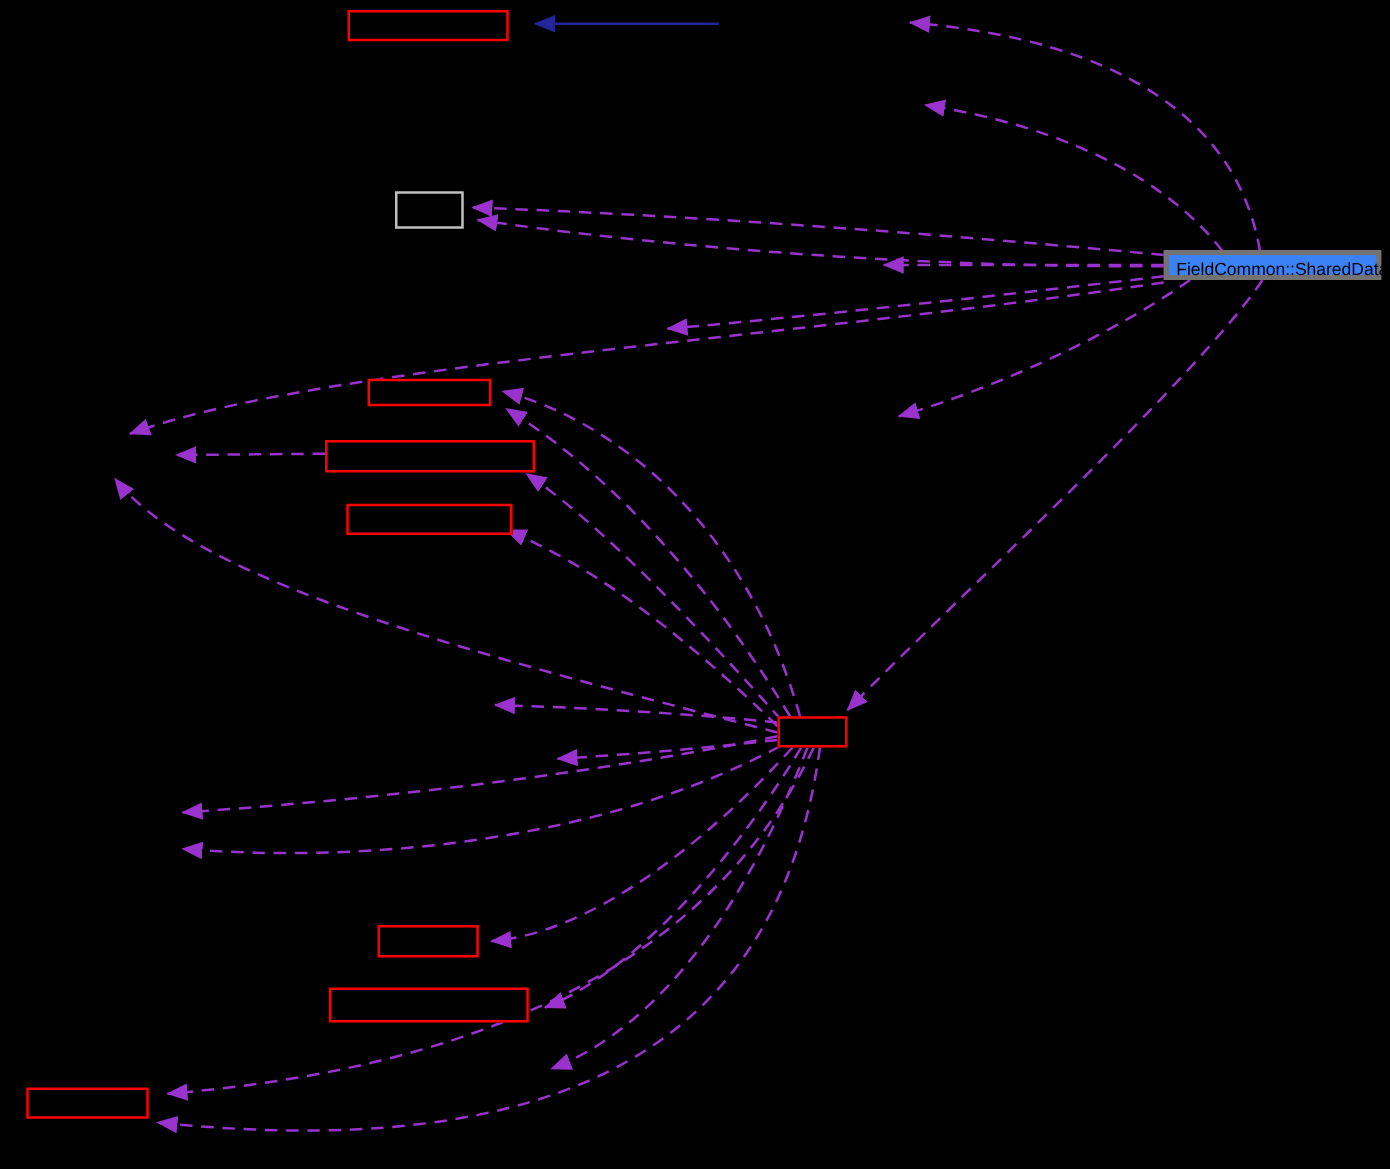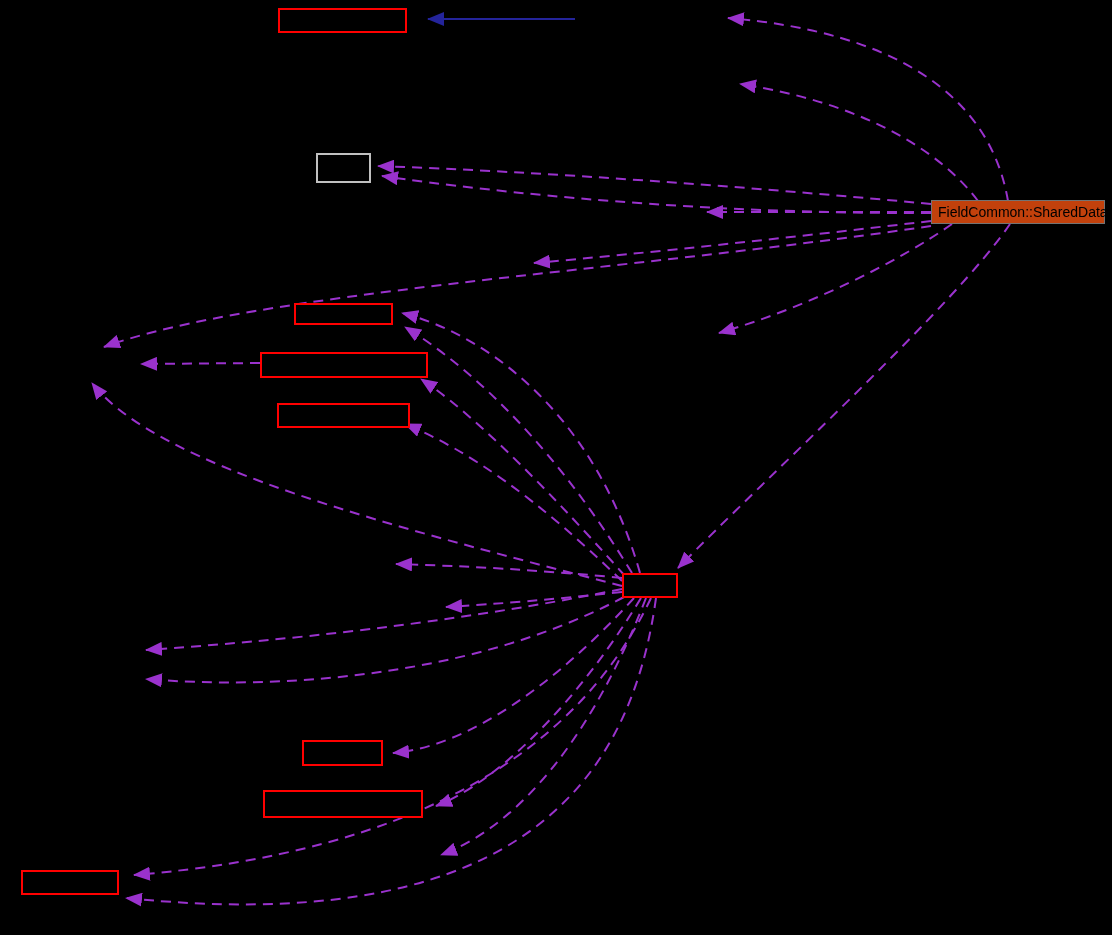--- a/index.html
+++ b/index.html
@@ -27,22 +27,22 @@
     box-sizing: border-box;
     background: #000000;
   }
   .node.red {
     border: 2px solid #ff0000;
   }
   .node.gray {
     border: 2px solid #c0c0c0;
   }
   .node.focus {
-    background: #c2410c;
-    border: 1px solid #737373;
+    background: #3b82f6;
+    border: 4px solid #737373;
     color: #000000;
     font-size: 14px;
     line-height: 22px;
     text-align: center;
     white-space: nowrap;
     padding: 0 6px;
   }
 </style>
 </head>
 <body>

